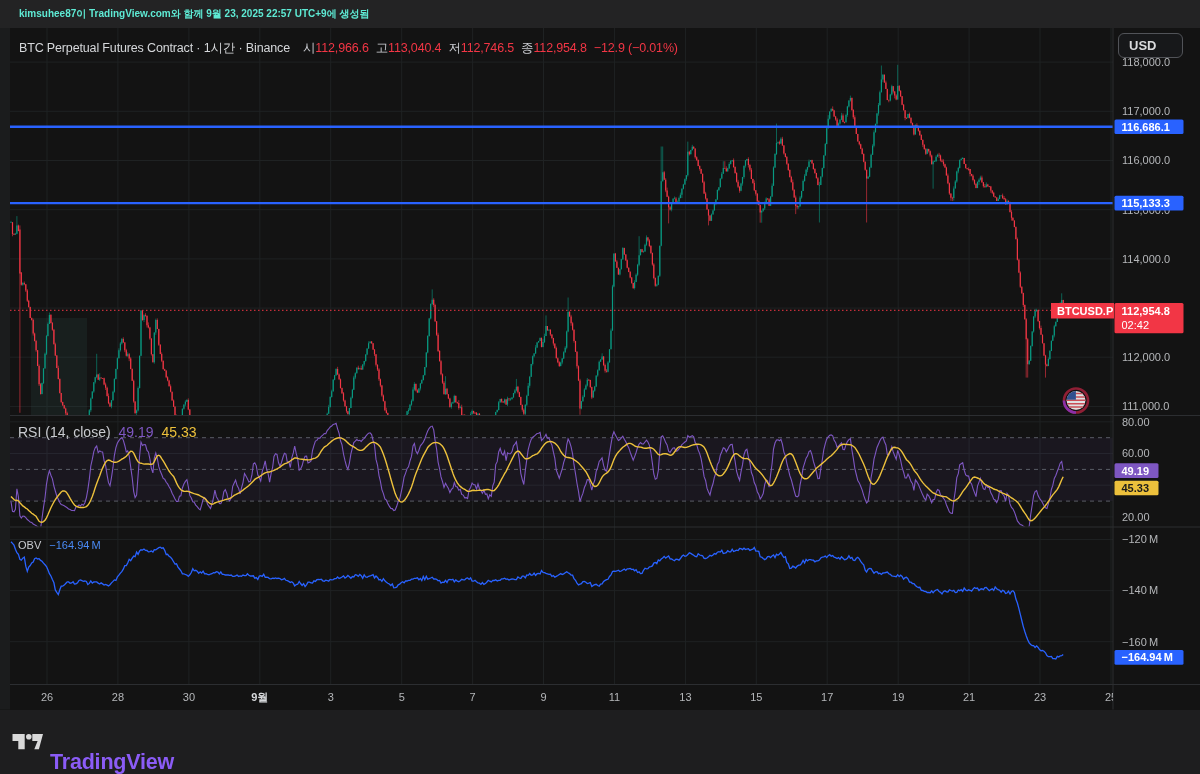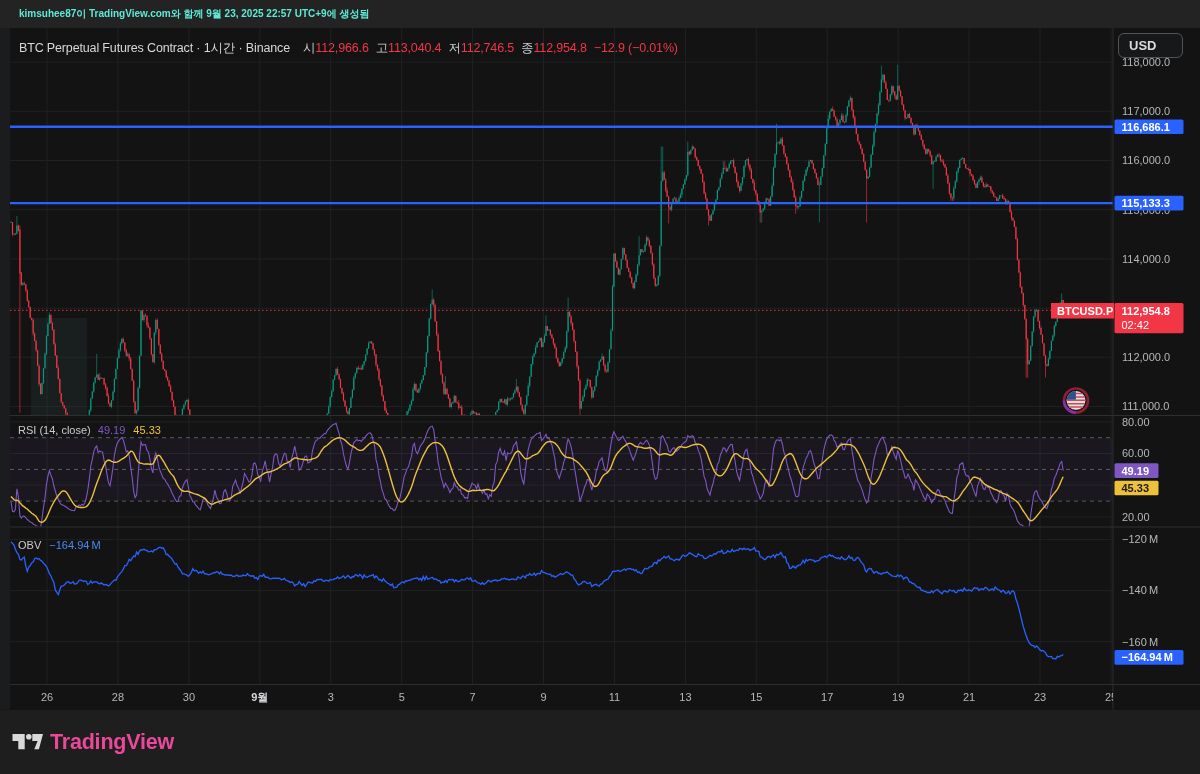--- a/index.html
+++ b/index.html
@@ -1,21 +1,21 @@
 <!DOCTYPE html>
 <html><head><meta charset="utf-8"><style>html,body{margin:0;padding:0;width:1200px;height:774px;overflow:hidden;background:#131313;font-family:"Liberation Sans",sans-serif;-webkit-font-smoothing:antialiased}.abs{position:absolute}</style></head><body>
 <div class="abs" style="left:0;top:0;width:1200px;height:28px;background:#232324"></div>
 <div class="abs" style="left:19px;top:7px;font-size:10px;font-weight:700;color:#5eead4;letter-spacing:0">kimsuhee87이 TradingView.com와 함께 9월 23, 2025 22:57 UTC+9에 생성됨</div>
 <div class="abs" style="left:0;top:709.5px;width:1200px;height:64.5px;background:#1e1e1f"></div>
 <svg class="abs" style="left:0;top:725px" width="60" height="36" viewBox="0 0 60 36">
     <path d="M12.5 9H24.7V24.3H18.3V16H12.5Z" fill="#d9d9d9"></path>
     <circle cx="28.8" cy="11.7" r="2.8" fill="#d9d9d9"></circle>
     <path d="M32.3 9H43L38.9 24.3H34.3L37.6 16H32.3Z" fill="#d9d9d9"></path>
   </svg>
-<div class="abs" style="left:50px;top:730px;font-size:21.5px;font-weight:700;letter-spacing:-0.2px;color:#ec4899">TradingView</div>
+<div class="abs" style="left:50px;top:750px;font-size:21.5px;font-weight:700;letter-spacing:-0.2px;color:#8b5cf6">TradingView</div>
 <svg width="1200" height="774" viewBox="0 0 1200 774" xmlns="http://www.w3.org/2000/svg" style="position:absolute;left:0;top:0">
     <defs>
       <clipPath id="cpm">
         <rect x="10" y="28.0" width="1103.0" height="387.5"></rect>
       </clipPath>
       <clipPath id="cpr">
         <rect x="10" y="416.5" width="1103.0" height="110"></rect>
       </clipPath>
       <clipPath id="cpo">
         <rect x="10" y="528" width="1103.0" height="156"></rect>
@@ -108,14 +108,14 @@
         <circle cx="1076.0" cy="400.5" r="9.4"></circle>
       </clipPath>
       <g clip-path="url(#cpf)">
         <path d="M1075.5 393.5H1086.0 M1075.5 396.9H1086.0 M1066.0 400.3H1086.0" stroke="#c94d57" stroke-width="1.5"></path>
         <path d="M1066.0 403.7H1086.0 M1066.0 407.1H1086.0 M1066.0 410.4H1086.0" stroke="#c94d57" stroke-width="1.5"></path>
         <rect x="1066.0" y="390.5" width="9.9" height="9.2" fill="#31508f"></rect>
       </g>
     </g>
   </svg>
 <div class="abs" style="left:19px;top:39.5px;font-size:12.5px;color:#d6d8db;letter-spacing:-0.15px;white-space:nowrap">BTC Perpetual Futures Contract · 1시간 · Binance<span style="margin-left:13px;color:#c9cbd0">시</span><span style="color:#f23645">112,966.6</span><span style="margin-left:7px;color:#c9cbd0">고</span><span style="color:#f23645">113,040.4</span><span style="margin-left:7px;color:#c9cbd0">저</span><span style="color:#f23645">112,746.5</span><span style="margin-left:7px;color:#c9cbd0">종</span><span style="color:#f23645">112,954.8</span><span style="margin-left:7px;color:#f23645">−12.9 (−0.01%)</span></div>
-<div class="abs" style="left:18px;top:424px;font-size:11px;color:#c9cbd0;white-space:nowrap">RSI (14, close) <span style="margin-left:4px;color:#7e57c2">49.19</span><span style="margin-left:8px;color:#edc13c">45.33</span></div>
+<div class="abs" style="left:18px;top:424px;font-size:14px;color:#c9cbd0;white-space:nowrap">RSI (14, close) <span style="margin-left:4px;color:#7e57c2">49.19</span><span style="margin-left:8px;color:#edc13c">45.33</span></div>
 <div class="abs" style="left:18px;top:539px;font-size:11px;color:#c9cbd0;white-space:nowrap">OBV <span style="margin-left:5px;color:#4a8af4">−164.94 M</span></div>
 <div class="abs" style="left:1118px;top:33px;width:53px;height:23px;border:1.5px solid #515358;border-radius:6px;background:#17181a;color:#dadbdd;font-size:13px;font-weight:600;line-height:23px;padding-left:10px">USD</div>
 </body></html>

